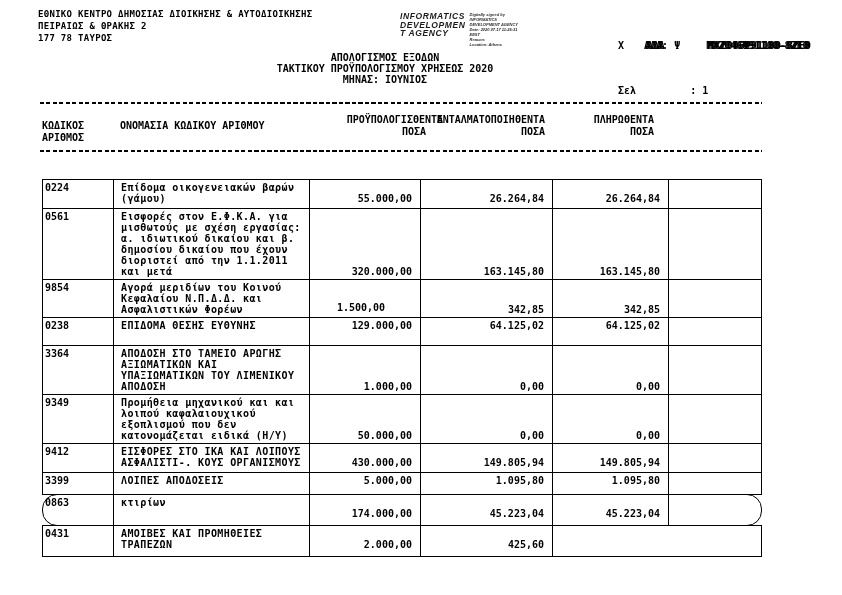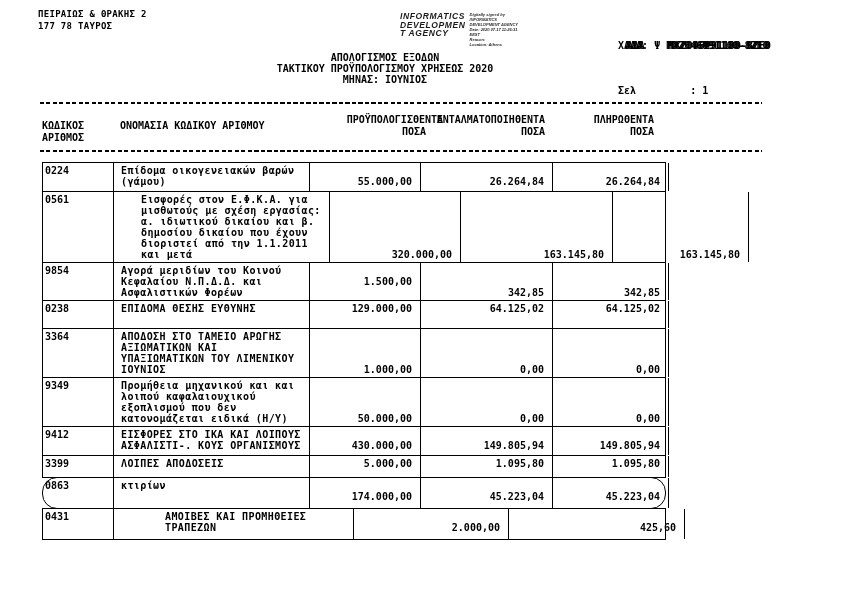--- a/index.html
+++ b/index.html
@@ -9,21 +9,21 @@
     font-weight:bold;
   }
   
   .sender{position:absolute;left:38px;top:8px;font-size:9px;line-height:12px;letter-spacing:.3px;}
   .sig{position:absolute;left:400px;top:12px;display:flex;gap:4px;font-style:italic;}
   .sig-agency{font-family:"Liberation Sans",sans-serif;font-size:8.5px;line-height:8.5px;
     letter-spacing:.6px;color:#1b1b1b;font-weight:bold;}
   .sig-details{font-family:"Liberation Sans",sans-serif;font-size:4px;line-height:5px;
     color:#2e2e2e;font-weight:bold;width:60px;}
   .stamp{position:absolute;left:618px;top:8px;font-size:10px;line-height:15px;white-space:pre;}
-  .dbl{position:relative;display:inline-block;}
+  .dbl{position:relative;display:inline-block;margin-left:20px;}
   .dbl::before,.dbl::after{content:attr(data-txt);position:absolute;top:0;}
   .dbl::before{left:1.3px;}
   .dbl::after{left:2.6px;}
   
   .titles{position:absolute;left:185px;top:52px;width:400px;text-align:center;
     font-size:10px;line-height:11px;}
   
   .dash{position:absolute;left:40px;width:722px;height:2px;
     background:repeating-linear-gradient(90deg,#000 0 4px,transparent 4px 6.5px);}
   .dash1{top:102px;}
@@ -32,37 +32,38 @@
   .heads{position:absolute;left:0;top:112px;height:36px;width:842px;font-size:10px;line-height:12px;}
   .h-code{position:absolute;left:42px;top:8px;}
   .h-name{position:absolute;left:120px;top:8px;}
   .h-amt{position:absolute;top:2px;width:150px;text-align:right;}
   .h-budg{left:293px;}
   .h-ord{left:395px;}
   .h-paid{left:504px;}
   .h-budg .posa{padding-right:17px;}
   .posa{display:block;}
   
-  .tbl{position:absolute;left:42px;top:163px;width:624px;}
+  .tbl{position:absolute;left:42px;top:180px;width:720px;}
   .trow{display:grid;grid-template-columns:71px 196px 111px 132px 116px 94px;
     border:1px solid #000;margin-top:-1px;box-sizing:border-box;
     font-size:10px;line-height:11px;}
   .cell{border-right:1px solid #000;padding-top:2px;padding-bottom:2px;box-sizing:border-box;}
   .cell:last-child{border-right:none;}
   .c-code{padding-left:2px;}
   .c-name{padding-left:7px;letter-spacing:.4px;}
   .c-amt{text-align:right;padding-right:8px;}
   .c-amt span{display:block;}
 </style>
 </head>
 <body>
 
 <div class="page">
 
   <div class="sender">
+    <div>ΕΘΝΙΚΟ ΚΕΝΤΡΟ ΔΗΜΟΣΙΑΣ ΔΙΟΙΚΗΣΗΣ &amp; ΑΥΤΟΔΙΟΙΚΗΣΗΣ</div>
     <div>ΠΕΙΡΑΙΩΣ &amp; ΘΡΑΚΗΣ 2</div>
     <div>177 78 ΤΑΥΡΟΣ</div>
   </div>
 
   <div class="sig">
     <div class="sig-agency">
       <div>INFORMATICS</div>
       <div>DEVELOPMEN</div>
       <div>T AGENCY</div>
     </div>
@@ -122,21 +123,21 @@
           <span style="margin-top: 11px;">55.000,00</span>
         </div>
     <div class="cell c-amt c-o">
           <span style="margin-top: 11px;">26.264,84</span>
         </div>
     <div class="cell c-amt c-p">
           <span style="margin-top: 11px;">26.264,84</span>
         </div>
     <div class="cell c-empty"></div>
   </div>
-      <div class="trow" style="min-height: 66px; gap: 20px;">
+      <div class="trow" style="min-height: 66px;">
     <div class="cell c-code">0561</div>
     <div class="cell c-name">
           <div>Εισφορές στον Ε.Φ.Κ.Α. για</div>
           <div>μισθωτούς με σχέση εργασίας:</div>
           <div>α. ιδιωτικού δικαίου και β.</div>
           <div>δημοσίου δικαίου που έχουν</div>
           <div>διοριστεί από την 1.1.2011</div>
           <div>και μετά</div>
         </div>
     <div class="cell c-amt c-b">
@@ -151,21 +152,21 @@
     <div class="cell c-empty"></div>
   </div>
       <div class="trow" style="min-height: 38px;">
     <div class="cell c-code">9854</div>
     <div class="cell c-name">
           <div>Αγορά μεριδίων του Κοινού</div>
           <div>Κεφαλαίου Ν.Π.Δ.Δ. και</div>
           <div>Ασφαλιστικών Φορέων</div>
         </div>
     <div class="cell c-amt c-b">
-          <span style="margin-top: 11px;">1.500,00</span>
+          <span style="margin-top: 20px; text-align: center;">1.500,00</span>
         </div>
     <div class="cell c-amt c-o">
           <span style="margin-top: 22px;">342,85</span>
         </div>
     <div class="cell c-amt c-p">
           <span style="margin-top: 22px;">342,85</span>
         </div>
     <div class="cell c-empty"></div>
   </div>
       <div class="trow" style="min-height: 29px;">
@@ -183,21 +184,21 @@
           <span style="margin-top: 0px;">64.125,02</span>
         </div>
     <div class="cell c-empty"></div>
   </div>
       <div class="trow" style="min-height: 46px;">
     <div class="cell c-code">3364</div>
     <div class="cell c-name">
           <div>ΑΠΟΔΟΣΗ ΣΤΟ ΤΑΜΕΙΟ ΑΡΩΓΗΣ</div>
           <div>ΑΞΙΩΜΑΤΙΚΩΝ ΚΑΙ</div>
           <div>ΥΠΑΞΙΩΜΑΤΙΚΩΝ ΤΟΥ ΛΙΜΕΝΙΚΟΥ</div>
-          <div>ΙΟΥΝΙΟΣ</div>
+          <div>ΑΠΟΔΟΣΗ</div>
         </div>
     <div class="cell c-amt c-b">
           <span style="margin-top: 33px;">1.000,00</span>
         </div>
     <div class="cell c-amt c-o">
           <span style="margin-top: 33px;">0,00</span>
         </div>
     <div class="cell c-amt c-p">
           <span style="margin-top: 33px;">0,00</span>
         </div>
@@ -264,21 +265,21 @@
           <span style="margin-top: 11px;">174.000,00</span>
         </div>
     <div class="cell c-amt c-o">
           <span style="margin-top: 11px;">45.223,04</span>
         </div>
     <div class="cell c-amt c-p">
           <span style="margin-top: 11px;">45.223,04</span>
         </div>
     <div class="cell c-empty"></div>
   </div>
-      <div class="trow" style="min-height: 32px; gap: 44px;">
+      <div class="trow" style="min-height: 32px;">
     <div class="cell c-code">0431</div>
     <div class="cell c-name">
           <div>ΑΜΟΙΒΕΣ ΚΑΙ ΠΡΟΜΗΘΕΙΕΣ</div>
           <div>ΤΡΑΠΕΖΩΝ</div>
         </div>
     <div class="cell c-amt c-b">
           <span style="margin-top: 11px;">2.000,00</span>
         </div>
     <div class="cell c-amt c-o">
           <span style="margin-top: 11px;">425,60</span>

